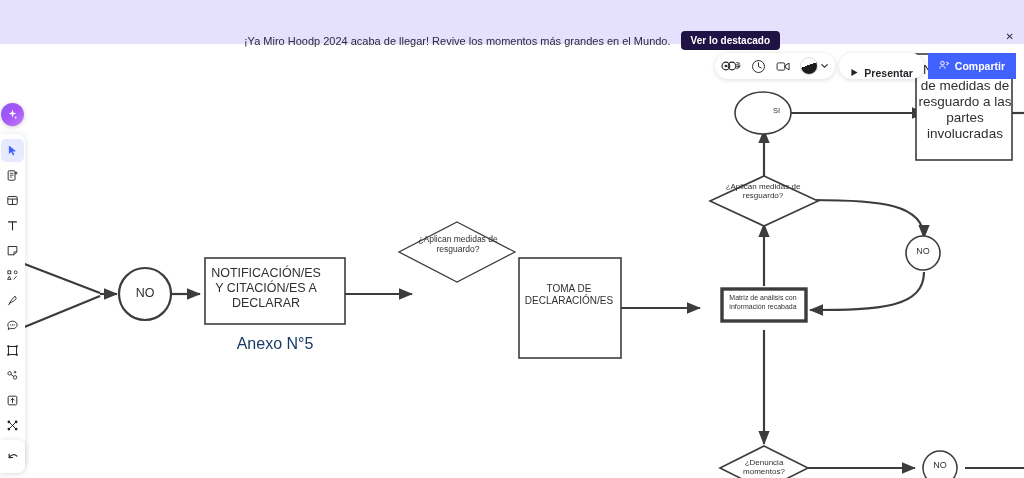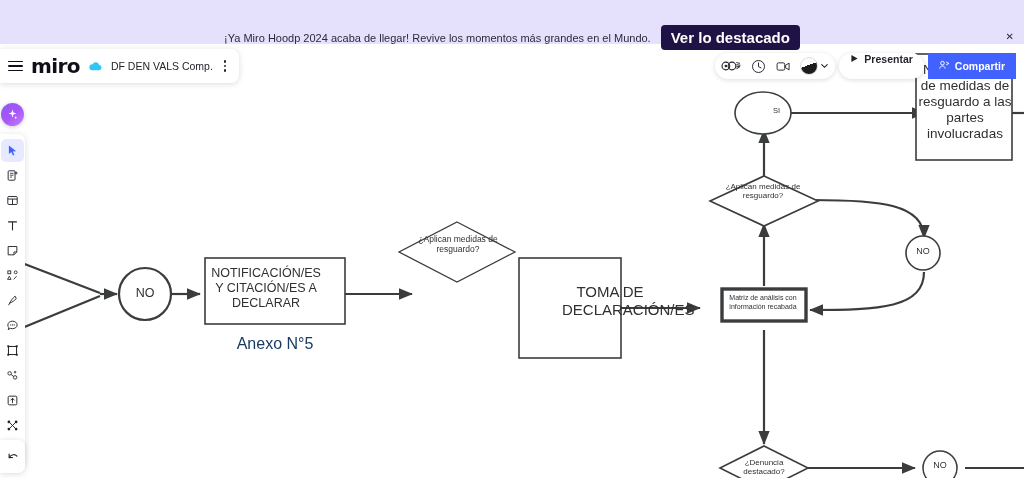--- a/index.html
+++ b/index.html
@@ -16,42 +16,42 @@
   
   .promo-banner {
     position: absolute; top: 0; left: 0; width: 1024px; height: 44px;
     background: #e5e0fb;
     display: flex; align-items: flex-end; justify-content: center;
     padding-bottom: 1px;
   }
   .promo-inner { display: flex; align-items: center; gap: 10px; transform: translateY(7px); }
   .promo-text { font-size: 11px; color: #2b2a3c; white-space: nowrap; }
   .promo-cta {
-    background: #1f1346; color: #fff; font-size: 15px; font-weight: 700;
+    background: #1f1346; color: #fff; font-size: 10px; font-weight: 700;
     padding: 4px 10px; border-radius: 4px; white-space: nowrap;
   }
   .promo-close {
     position: absolute; right: 10px; top: 32px; font-size: 10px; color: #2b2a3c; line-height: 1;
   }
 
   
   .canvas { position: absolute; inset: 0; background: #ffffff; }
   .canvas svg { position: absolute; top: 0; left: 0; }
 
   
   .shape-text {
     position: absolute; text-align: center; color: #2f3032;
     font-family: "Liberation Sans", sans-serif;
     line-height: 1.18; pointer-events: none;
   }
   .t-notificacion { left: 206px; top: 266px; width: 120px; font-size: 12.5px; }
   .t-anexo5 { left: 198px; top: 335px; width: 154px; font-size: 16px; font-weight: 400; color: #1a3a63; }
   .t-no-1 { left: 123px; top: 286px; width: 44px; font-size: 12.5px; }
   .t-rombo-1 { left: 411px; top: 234px; width: 94px; font-size: 8.5px; }
-  .t-toma { left: 521px; top: 283px; width: 96px; font-size: 15px; margin-left: 41px; }
+  .t-toma { left: 521px; top: 283px; width: 96px; font-size: 10px; }
   .t-rombo-2 { left: 716px; top: 182px; width: 94px; font-size: 8px; }
   .t-si { left: 744px; top: 107px; width: 36px; font-size: 7.5px; text-align: right; }
   .t-matriz { left: 722px; top: 294px; width: 82px; font-size: 7px; line-height: 1.25; }
   .t-no-2 { left: 905px; top: 246px; width: 36px; font-size: 9px; }
   .t-notif-box { left: 918px; top: 62px; width: 94px; font-size: 13.5px; }
   .t-veranexo { left: 900px; top: 160px; width: 124px; font-size: 15.5px; }
   .t-denuncia { left: 724px; top: 458px; width: 80px; font-size: 8px; }
   .t-no-3 { left: 922px; top: 460px; width: 36px; font-size: 9px; }
 
   
@@ -84,21 +84,21 @@
     display: flex; align-items: center; justify-content: center;
     width: 24px; height: 22px; border-radius: 6px; cursor: pointer;
   }
   .avatar-chip { display: flex; align-items: center; gap: 1px; padding-left: 2px; }
   .avatar-dot {
     width: 18px; height: 18px; border-radius: 50%;
     background: linear-gradient(160deg,#fdfdfd 0 45%, #1c1c1c 45% 100%);
     border: 1px solid #ddd;
   }
   .present-btn {
-    display: flex; align-items: flex-start; gap: 5px; height: 26px;
+    display: flex; align-items: flex-end; gap: 5px; height: 26px;
     background: #fff; border-radius: 13px; box-shadow: 0 1px 5px rgba(0,0,0,.14);
     padding: 0 11px; font-size: 10.5px; font-weight: 700; color: #24242b; cursor: pointer;
   }
   .share-btn {
     display: flex; align-items: center; gap: 5px; height: 26px;
     background: #4262ff; border-radius: 0; padding: 0 11px;
     font-size: 10.5px; font-weight: 700; color: #fff; cursor: pointer;
   }
 
   
@@ -187,51 +187,32 @@
     <div class="shape-text t-no-1">NO</div>
     <div class="shape-text t-notificacion">NOTIFICACIÓN/ES Y CITACIÓN/ES A DECLARAR</div>
     <div class="shape-text t-anexo5">Anexo N°5</div>
     <div class="shape-text t-rombo-1">¿Aplican medidas de resguardo?</div>
     <div class="shape-text t-toma">TOMA DE DECLARACIÓN/ES</div>
     <div class="shape-text t-rombo-2">¿Aplican medidas de resguardo?</div>
     <div class="shape-text t-si">SI</div>
     <div class="shape-text t-matriz">Matriz de análisis con información recabada</div>
     <div class="shape-text t-no-2">NO</div>
     <div class="shape-text t-notif-box">Notificaciones de medidas de resguardo a las partes involucradas</div>
-    <div class="shape-text t-denuncia">¿Denuncia destacado?</div>
+    <div class="shape-text t-denuncia">¿Denuncia momentos?</div>
     <div class="shape-text t-no-3">NO</div>
   </div>
 
   <div class="promo-banner">
     <div class="promo-inner">
       <span class="promo-text">¡Ya Miro Hoodp 2024 acaba de llegar! Revive los momentos más grandes en el Mundo.</span>
       <span class="promo-cta">Ver lo destacado</span>
     </div>
     <span class="promo-close">✕</span>
   </div>
 
-  <div class="hdr-left">
-    <span class="hamburger">
-        <i></i>
-        <i></i>
-        <i></i>
-      </span>
-    <span class="brand">miro</span>
-    <span class="cloud-icon">
-      <svg viewBox="0 0 24 24" width="15" height="15">
-          <path d="M6.5 18h11a4.2 4.2 0 0 0 .4-8.38A5.6 5.6 0 0 0 7.3 8.6 4.3 4.3 0 0 0 6.5 18z" fill="#2ec7f5"></path>
-        </svg>
-    </span>
-    <span class="board-name">DF DEN VALS Comp.</span>
-    <span class="kebab">
-        <i></i>
-        <i></i>
-        <i></i>
-      </span>
-  </div>
 
   <div class="hdr-right">
     <div class="hr-group">
       <span class="hr-btn">
         <svg viewBox="0 0 26 16" width="24" height="14">
           <circle cx="6" cy="8" r="4.4" fill="none" stroke="#24242b" stroke-width="1.3"></circle>
           <circle cx="6" cy="8" r="1.5" fill="#24242b"></circle>
           <circle cx="13" cy="8" r="4.4" fill="none" stroke="#24242b" stroke-width="1.3"></circle>
           <path d="M18 4 l4 1 M18 6.5 l4.6 0.6 M18 9 l4.4 -0.8 M18 11.2 l3.8 -2" stroke="#24242b" stroke-width="1.1" fill="none"></path>
         </svg>

